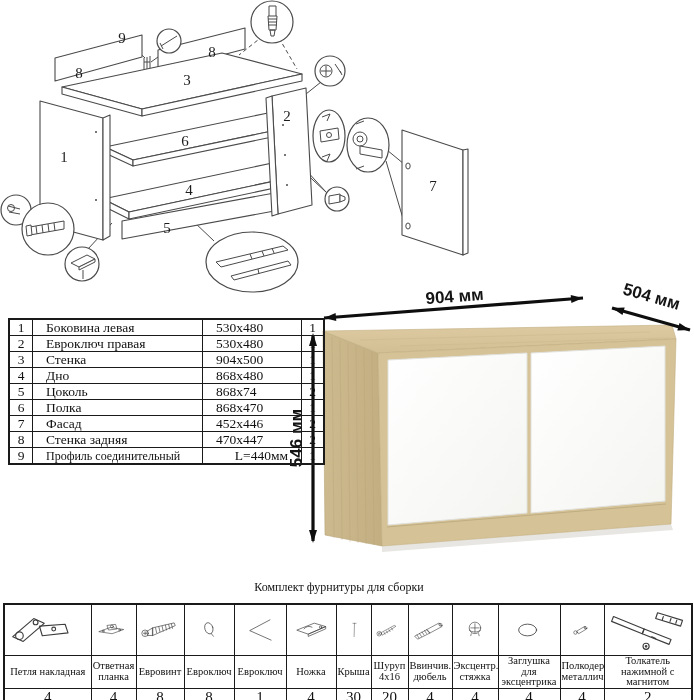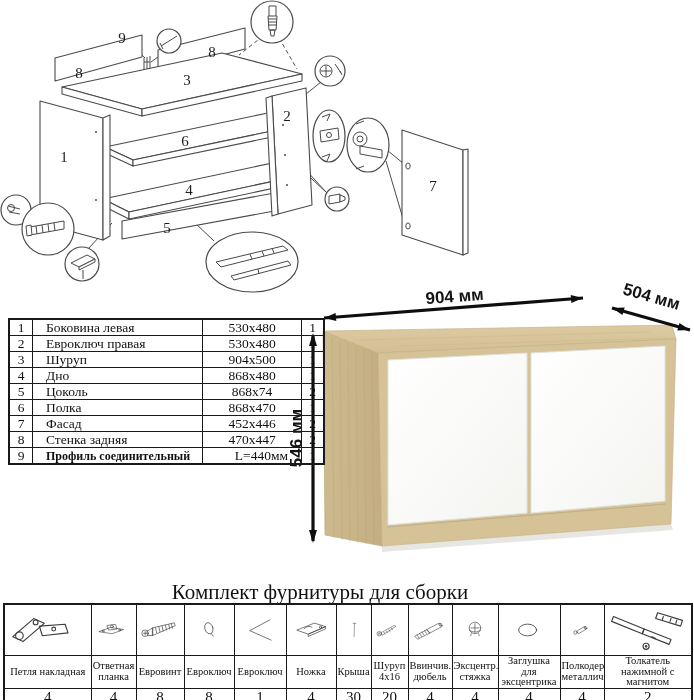--- a/index.html
+++ b/index.html
@@ -20,26 +20,26 @@
   .dim-head{fill:#0e0e0e;stroke:none;}
   .dim-text{font:bold 17px "Liberation Sans",sans-serif;fill:#141414;text-anchor:middle;}
 
   
   table.parts{position:absolute;left:8px;top:318px;border-collapse:collapse;
     border:2px solid #1a1a1a;table-layout:fixed;width:274px;}
   table.parts td{border:1px solid #1a1a1a;font-size:13.5px;line-height:1;height:15px;
     padding:0 13px;white-space:nowrap;overflow:hidden;}
   table.parts td.c-num{width:22px;text-align:center;padding:0;}
   table.parts td.c-name{width:143px;}
-  table.parts td.c-size{width:72px;text-align:center;}
+  table.parts td.c-size{width:72px;text-align:left;}
   table.parts td.c-qty{width:21px;text-align:center;padding:0;}
 
   
   .hw-title{position:absolute;left:0;top:580px;width:640px;text-align:center;
-    font-size:21px;color:#111;}
+    font-size:12px;color:#111;padding-left:19px;}
   table.hw{position:absolute;left:3px;top:603px;border-collapse:collapse;
     border:2px solid #1a1a1a;table-layout:fixed;width:688px;}
   table.hw td{border:1px solid #1a1a1a;text-align:center;vertical-align:middle;
     padding:0 1px;overflow:hidden;}
   table.hw tr.r-icon td{height:50px;}
   table.hw tr.r-name td{height:23px;font-size:10.5px;line-height:1.02;}
   table.hw tr.r-qty td{height:16px;font-size:15px;}
   .hw-icon{display:block;margin:0 auto;}
   .hw-icon *{stroke:#3d3d3d;fill:none;stroke-width:1.2;stroke-linejoin:round;stroke-linecap:round;}
 </style>
@@ -270,21 +270,21 @@
         <td class="c-qty">1</td>
       </tr>
       <tr>
         <td class="c-num">2</td>
         <td class="c-name">Евроключ правая</td>
         <td class="c-size">530x480</td>
         <td class="c-qty">1</td>
       </tr>
       <tr>
         <td class="c-num">3</td>
-        <td class="c-name">Шуруп</td>
+        <td class="c-name">Стенка</td>
         <td class="c-size">904x500</td>
         <td class="c-qty">1</td>
       </tr>
       <tr>
         <td class="c-num">4</td>
         <td class="c-name">Дно</td>
         <td class="c-size">868x480</td>
         <td class="c-qty">1</td>
       </tr>
       <tr>
@@ -306,21 +306,21 @@
         <td class="c-qty">2</td>
       </tr>
       <tr>
         <td class="c-num">8</td>
         <td class="c-name">Стенка задняя</td>
         <td class="c-size">470x447</td>
         <td class="c-qty">2</td>
       </tr>
       <tr>
         <td class="c-num">9</td>
-        <td class="c-name" style="font-size:12px;font-weight:bold;">Профиль соединительный</td>
+        <td class="c-name" style="font-size:12px;">Профиль соединительный</td>
         <td class="c-size" style="text-align:right;">L=440мм</td>
         <td class="c-qty">1</td>
       </tr>
     </tbody>
   </table>
 
   <div class="hw-title">Комплект фурнитуры для сборки</div>
 
   <table class="hw">
     <colgroup>

